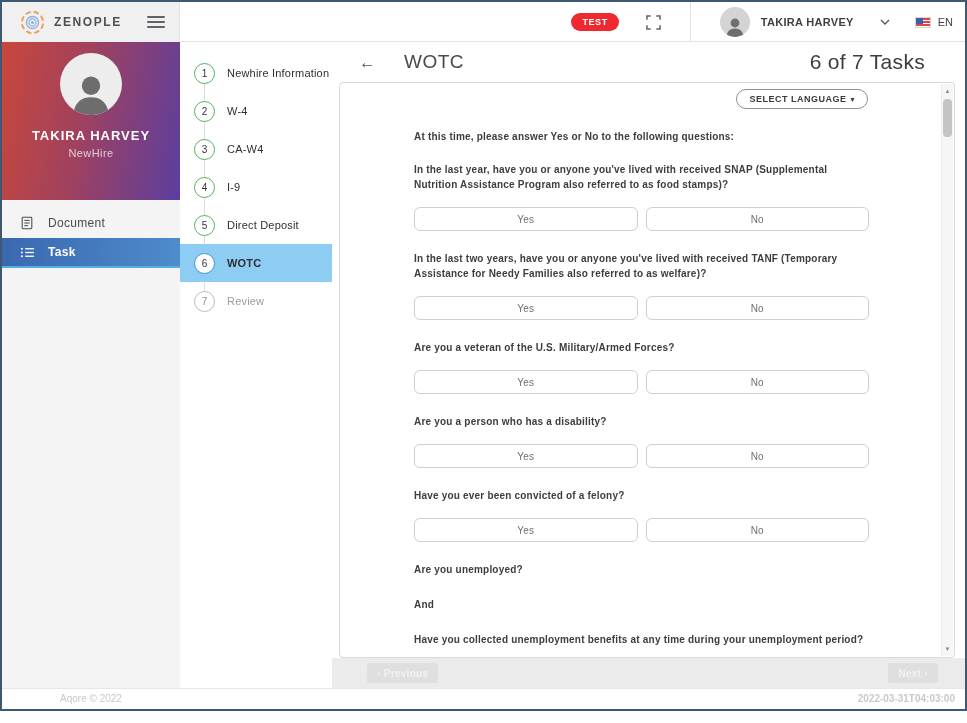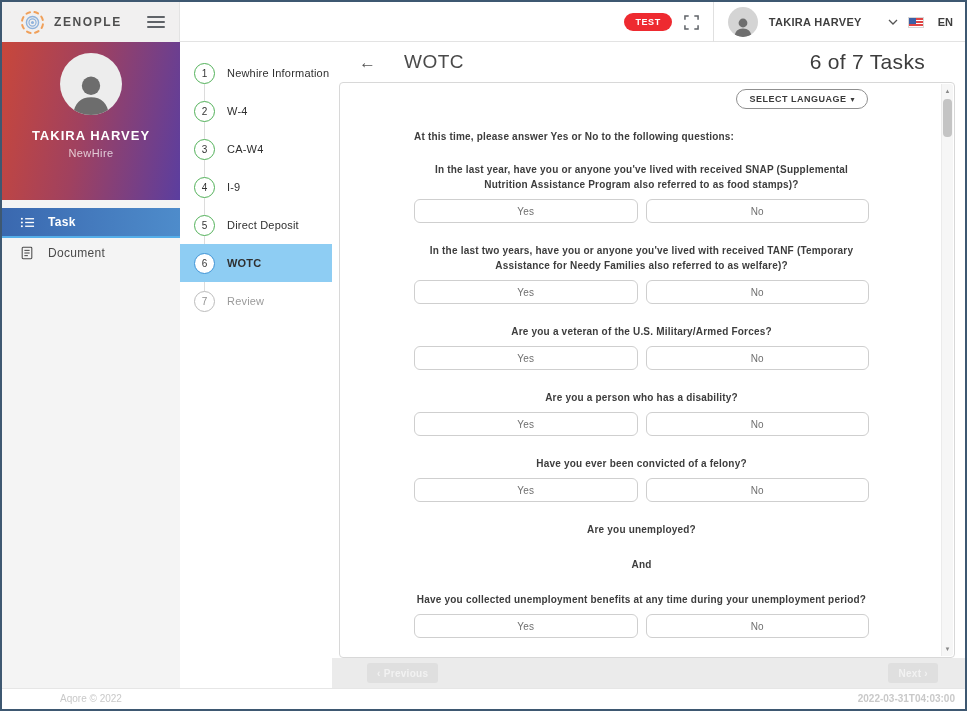--- a/index.html
+++ b/index.html
@@ -6,31 +6,31 @@
   html,body { width:967px; height:723px; }
   body { font-family:"Liberation Sans","DejaVu Sans",sans-serif; background:#fff; }
   .page { position:relative; width:967px; height:711px; border:2px solid #3e5871; background:#fff; overflow:hidden; }
 
   
   .topbar { position:absolute; top:0; left:0; right:0; height:40px; background:#fff; border-bottom:1px solid #e3e3e3; }
   .topbar-left { position:absolute; left:0; top:0; width:178px; height:40px; background:#f1f0f0; border-right:1px solid #e3e3e3; display:flex; align-items:center; padding:0 14px 0 18px; }
   .brand-name { font-size:12px; font-weight:bold; color:#4f4f4f; letter-spacing:1.6px; margin-left:9px; flex:1; }
   .hamburger { width:18px; cursor:pointer; }
   .hamburger span { display:block; height:2px; background:#5f6368; margin:3px 0; border-radius:1px; }
-  .topbar-right { position:absolute; right:0; top:0; height:40px; display:flex; align-items:center; }
+  .topbar-right { position:absolute; right:0; top:0; height:40px; display:flex; align-items:center;gap:15px; }
   .test-badge { background:#ee2a30; color:#fff; font-size:9px; font-weight:bold; letter-spacing:.6px; padding:4px 11px; border-radius:10px; }
   .fs-btn { margin:0 14px 0 12px; display:flex; align-items:center; cursor:pointer; }
   .bar-divider { width:1px; height:40px; background:#e0e0e0; }
   .user-chip { display:flex; align-items:center; padding:0 10px 0 14px; cursor:pointer; }
   .avatar-sm { width:30px; height:30px; border-radius:50%; background:#d4d4d4; overflow:hidden; display:flex; align-items:flex-end; justify-content:center; }
   .user-name { font-size:11px; font-weight:bold; color:#3f3f3f; letter-spacing:.3px; margin:0 26px 0 11px; }
   .locale { display:flex; align-items:center; padding-right:12px; cursor:pointer; }
   .flag { position:relative; width:16px; height:11px; background:repeating-linear-gradient(to bottom,#e04545 0 1.6px,#fff 1.6px 3.2px); border:0.5px solid #d7d7d7; }
   .flag::after { content:""; position:absolute; left:0; top:0; width:7px; height:6px; background:#3c5fa6; }
-  .locale-code { font-size:11px; font-weight:bold; color:#3f3f3f; margin-left:14px; }
+  .locale-code { font-size:11px; font-weight:normal; color:#3f3f3f; margin-left:7px; }
 
   
   .profile-col { position:absolute; top:40px; left:0; width:178px; bottom:21px; background:#f4f4f4; }
   .profile-hero { height:158px; background:linear-gradient(100deg,#c8473b 0%,#a0415f 45%,#5b3e9f 100%); text-align:center; padding-top:11px; }
   .avatar-lg { width:62px; height:62px; border-radius:50%; background:#ededed; margin:0 auto; overflow:hidden; display:flex; align-items:flex-end; justify-content:center; }
   .profile-name { margin-top:13px; color:#fff; font-size:13px; font-weight:bold; letter-spacing:1px; }
   .profile-role { margin-top:4px; color:rgba(255,255,255,.72); font-size:11px; letter-spacing:.4px; }
   .side-menu { margin-top:8px; }
   .menu-item { height:30px; display:flex; align-items:center; padding-left:18px; font-size:12px; color:#4a4a4a; cursor:pointer; letter-spacing:.3px; }
   .menu-item .mi-icon { width:15px; height:15px; margin-right:13px; display:flex; }
@@ -56,23 +56,23 @@
   .page-title { font-size:19px; color:#4a4a4a; margin-left:28px; letter-spacing:.5px; flex:1; }
   .tasks-progress { font-size:21px; color:#3c3c3c; letter-spacing:.3px; }
 
   .card { position:absolute; top:40px; left:7px; right:10px; bottom:30px; background:#fff; border:1px solid #d8d8d8; border-radius:4px; }
   .lang-row { display:flex; justify-content:flex-end; padding:6px 86px 0 0; }
   .lang-btn { border:1px solid #8f8f8f; border-radius:10px; background:#fff; font-size:9px; font-weight:bold; color:#3a3a3a; letter-spacing:.5px; padding:4px 12px; cursor:pointer; font-family:inherit; }
   .lang-btn .caret { font-size:8px; margin-left:4px; }
   .qa-area { width:455px; margin:22px 0 0 74px; }
   .form-intro { font-size:10px; font-weight:bold; color:#3d3d3d; letter-spacing:.2px; }
   .q-block { margin-top:20px; }
-  .q-text { font-size:10px; font-weight:bold; color:#3d3d3d; line-height:15px; letter-spacing:.2px;text-align:center; }
+  .q-text { font-size:10px; font-weight:bold; color:#3d3d3d; line-height:15px; letter-spacing:.2px; }
   .answer-row { display:flex; gap:8px; margin-top:7px; }
-  .answer-row button { flex:1; height:24px; background:#fff; border:1px solid #cfcfcf; border-radius:6px; font-size:10px; color:#6f6f6f; cursor:pointer; font-family:inherit; letter-spacing:.2px; }
+  .answer-row button { flex:1; height:24px; background:#fff; border:1px solid #cfcfcf; border-radius:6px; font-size:10px; color:#6f6f6f; cursor:pointer; font-family:inherit; letter-spacing:.2px;margin-top:8px; }
   .next-row { display:flex; justify-content:flex-end; margin-top:16px; }
   .next-btn { border:1px solid #3c3c3c; background:#fff; border-radius:10px; font-size:10px; font-weight:bold; color:#2f2f2f; padding:3px 13px; cursor:pointer; font-family:inherit; }
 
   
   .scrollbar { position:absolute; top:1px; right:1px; bottom:1px; width:12px; background:#f6f6f6; border-left:1px solid #ebebeb; border-radius:0 3px 3px 0; }
   .scroll-arrow { height:14px; display:flex; align-items:center; justify-content:center; font-size:6px; color:#888; cursor:pointer; }
   .scroll-arrow.down { position:absolute; bottom:0; left:0; right:0; }
   .scroll-thumb { position:absolute; top:15px; left:1px; width:9px; height:38px; background:#c4c4c4; border-radius:4px; cursor:pointer; }
 
   
@@ -146,44 +146,44 @@
       <div class="avatar-lg">
         <svg width="50" height="46" viewBox="0 0 24 22" fill="#6d6d6d">
           <circle cx="12" cy="8" r="4.4"></circle>
           <path d="M12 13.5 c-5 0-8 2.8-8.6 8.5 h17.2 c-.6-5.7-3.6-8.5-8.6-8.5z"></path>
         </svg>
       </div>
       <div class="profile-name">TAKIRA HARVEY</div>
       <div class="profile-role">NewHire</div>
     </div>
     <nav class="side-menu">
+      <div class="menu-item">
+        <span class="mi-icon">
+          <svg width="14" height="14" viewBox="0 0 16 16" fill="none" stroke="#4a4a4a" stroke-width="1.2">
+            <rect x="2.5" y="1.5" width="11" height="13" rx="1"></rect>
+            <line x1="5" y1="5" x2="11" y2="5"></line>
+              <line x1="5" y1="8" x2="11" y2="8"></line>
+              <line x1="5" y1="11" x2="9" y2="11"></line>
+          </svg>
+        </span>
+        <span>Document</span>
+      </div>
       <div class="menu-item active">
         <span class="mi-icon">
           <svg width="15" height="15" viewBox="0 0 16 16" stroke="#fff" fill="#fff">
             <circle cx="2" cy="4" r="1.1" stroke="none"></circle>
               <circle cx="2" cy="8" r="1.1" stroke="none"></circle>
               <circle cx="2" cy="12" r="1.1" stroke="none"></circle>
             <line x1="5.5" y1="4" x2="15" y2="4" stroke-width="1.4"></line>
               <line x1="5.5" y1="8" x2="15" y2="8" stroke-width="1.4"></line>
               <line x1="5.5" y1="12" x2="15" y2="12" stroke-width="1.4"></line>
           </svg>
         </span>
         <span>Task</span>
       </div>
-      <div class="menu-item">
-        <span class="mi-icon">
-          <svg width="14" height="14" viewBox="0 0 16 16" fill="none" stroke="#4a4a4a" stroke-width="1.2">
-            <rect x="2.5" y="1.5" width="11" height="13" rx="1"></rect>
-            <line x1="5" y1="5" x2="11" y2="5"></line>
-              <line x1="5" y1="8" x2="11" y2="8"></line>
-              <line x1="5" y1="11" x2="9" y2="11"></line>
-          </svg>
-        </span>
-        <span>Document</span>
-      </div>
     </nav>
   </aside>
 
   <nav class="steps-col">
     <div class="steps-list">
       <div class="steps-line"></div>
 
     <div class="step-item done">
       <span class="step-circle">1</span>
       <span class="step-label">Newhire Information</span>

